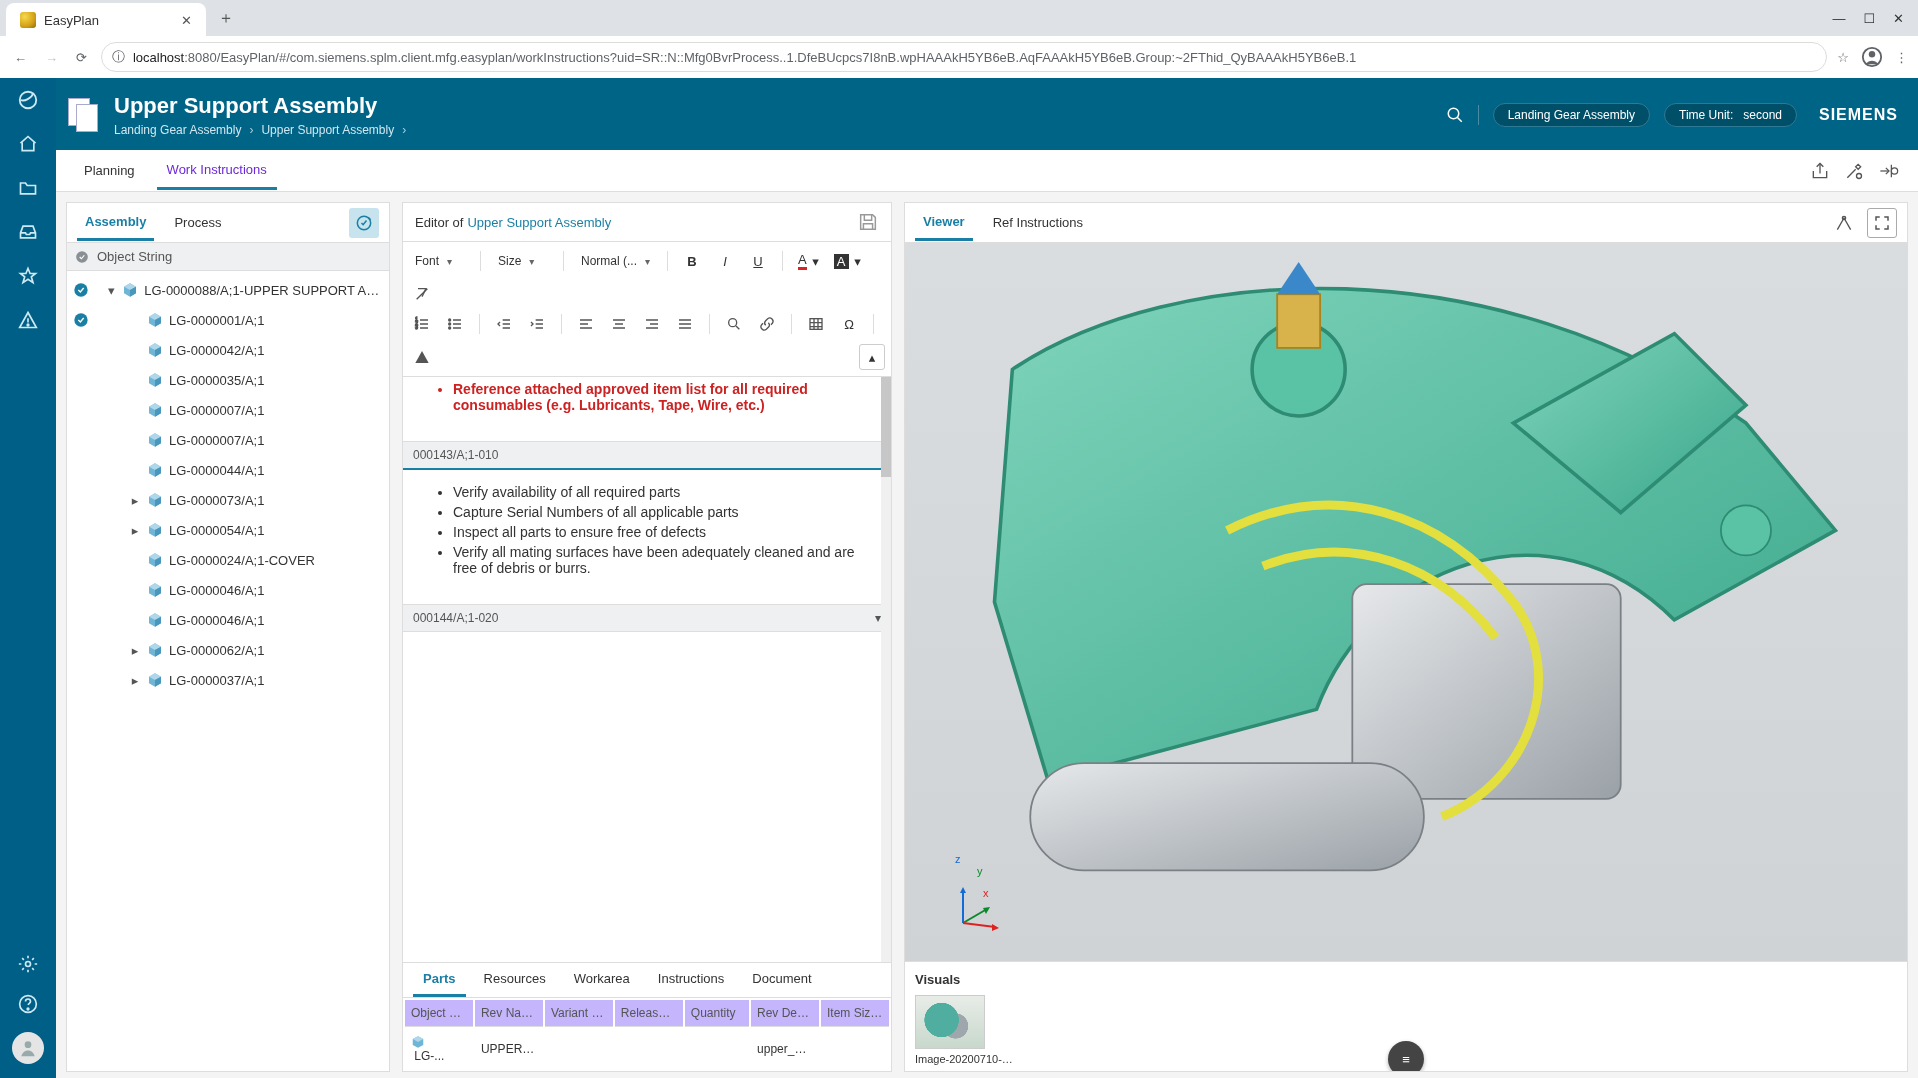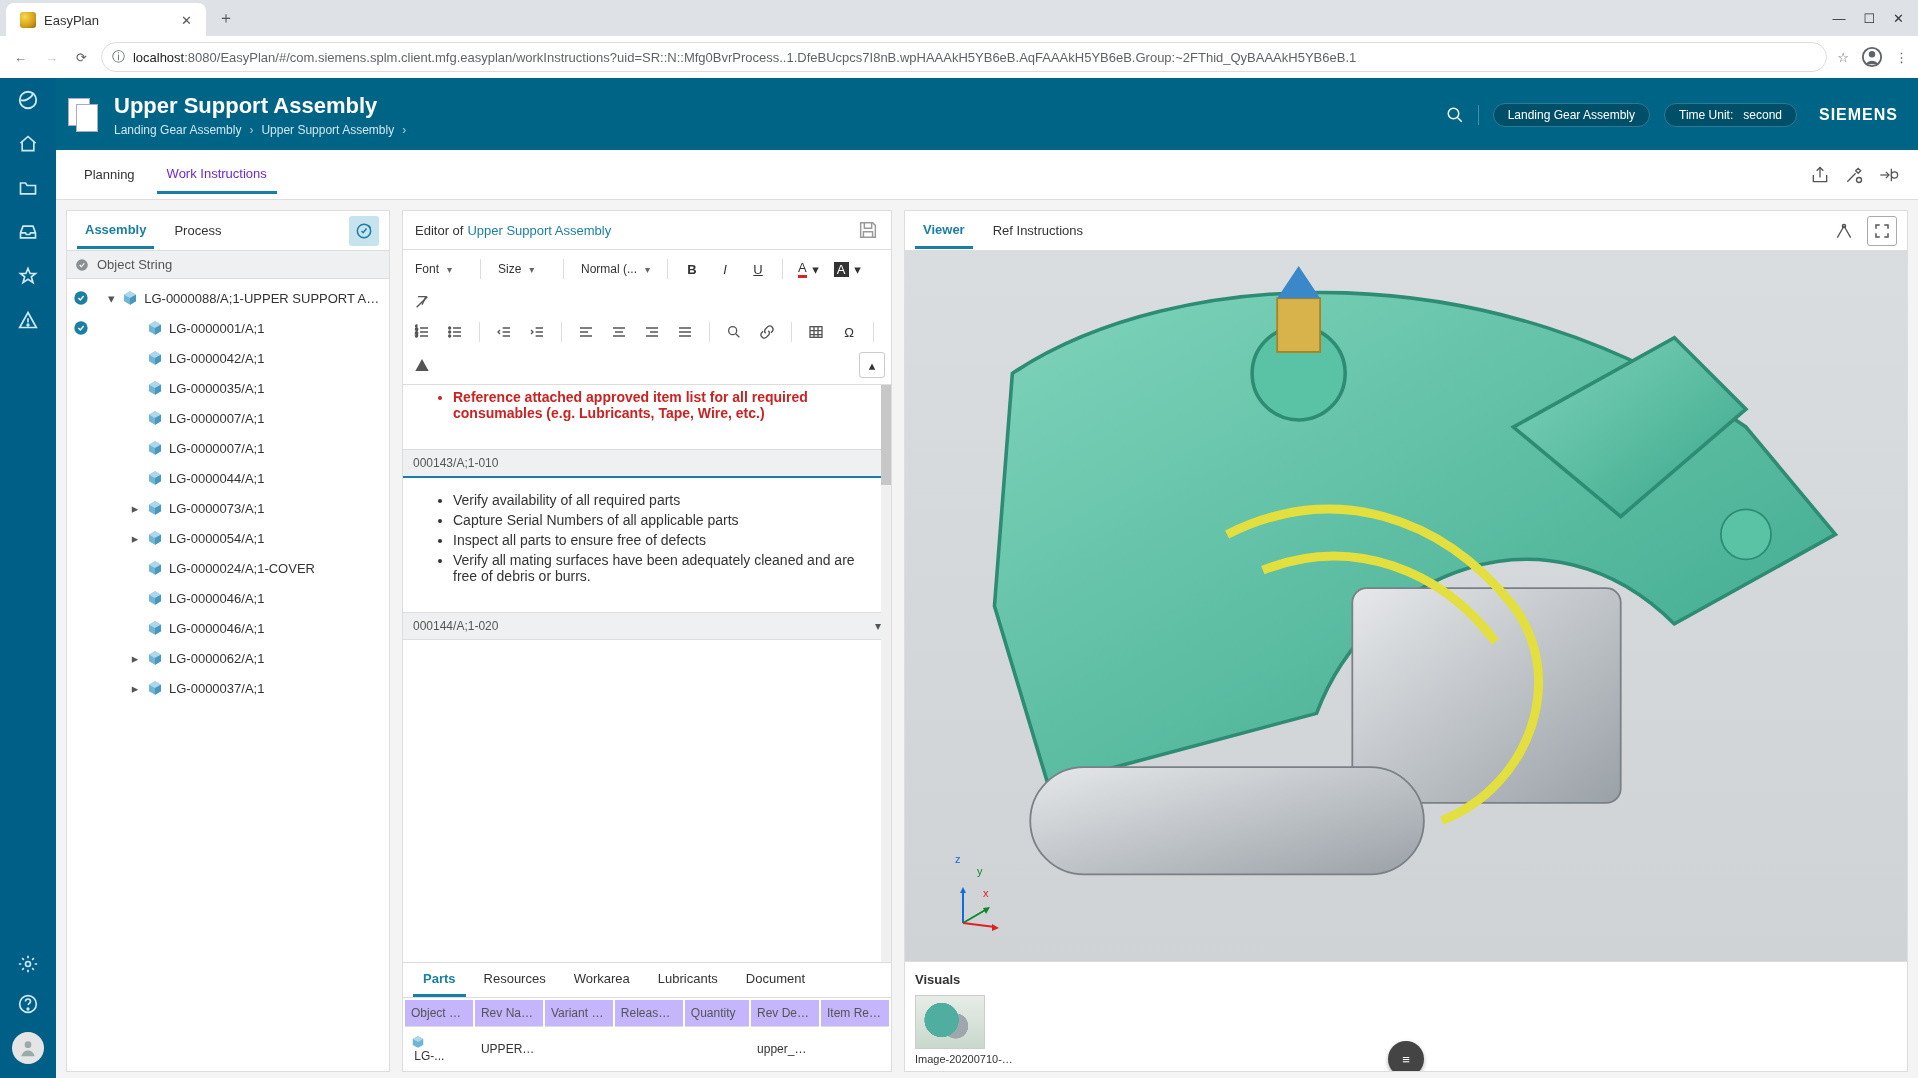--- a/index.html
+++ b/index.html
@@ -39,21 +39,21 @@
 .hdr-title { font-size: 22px; font-weight: 600; }
 .breadcrumbs { font-size: 12px; color: #cfe7f0; margin-top: 4px; display: flex; gap: 8px; align-items: center; }
 .breadcrumbs .crumb { cursor: pointer; }
 .breadcrumbs .sep { color: #a9cfdc; }
 .hdr-right { margin-left: auto; display: flex; align-items: center; gap: 14px; }
 .pill { background: #004f69; border: 1px solid #2e7a95; border-radius: 14px; padding: 4px 14px; font-size: 12px; white-space: nowrap; color: #fff; }
 .search-btn { cursor: pointer; }
 .siemens-logo { font-weight: 700; letter-spacing: 1px; font-size: 16px; margin-left: 8px; }
 .vdiv { width: 1px; height: 20px; background: #4a8ca4; }
 
-.topnav { height: 50px; border-bottom: 1px solid #ddd; display: flex; align-items: center; padding: 0 18px; }
+.topnav { height: 42px; border-bottom: 1px solid #ddd; display: flex; align-items: center; padding: 0 18px; }
 .topnav .topnav-tab { padding: 10px 10px; margin-right: 12px; color: #333; cursor: pointer; }
 .topnav .topnav-tab.active { color: #6d28d9; border-bottom: 3px solid #1a7fa4; }
 .topnav .topnav-right { margin-left: auto; display: flex; gap: 14px; color: #555; }
 .topnav .topnav-right .tn-icon { cursor: pointer; }
 
 .workspace { flex: 1; display: flex; gap: 12px; padding: 10px 10px 6px 10px; background: #f4f4f4; overflow: hidden; }
 
 .panel { background: #fff; border: 1px solid #ddd; display: flex; flex-direction: column; overflow: hidden; }
 .panel-tabs { display: flex; align-items: center; border-bottom: 1px solid #ddd; height: 40px; padding: 0 10px; }
 .panel-tabs .ptab { padding: 9px 8px; margin-right: 12px; cursor: pointer; color: #333; }
@@ -654,33 +654,33 @@
             <span>000144/A;1-020</span>
             <span>▾</span>
           </div>
         </div>
 
         <div class="bottom-tabs">
           <div class="btabs" id="btabs">
               <span class="btab active">Parts</span>
               <span class="btab">Resources</span>
               <span class="btab">Workarea</span>
-              <span class="btab">Lubricants</span>
+              <span class="btab">Instructions</span>
               <span class="btab">Document</span>
             </div>
           <table class="btable">
             <thead>
                 <tr id="bcols">
                   <th>Object Str...</th>
                   <th>Rev Name</th>
                   <th>Variant C...</th>
                   <th>Release S...</th>
                   <th>Quantity</th>
                   <th>Rev Descr...</th>
-                  <th>Item Revi...</th>
+                  <th>Item Size...</th>
                 </tr>
               </thead>
             <tbody>
               <tr>
                 <td><span><svg width="14" height="14" viewBox="0 0 24 24">
                         <path d="M12 2l9 5v10l-9 5-9-5V7z" fill="#6fb5d6"></path>
                         <path d="M12 2l9 5-9 5-9-5z" fill="#afd7ea"></path>
                       </svg></span>&nbsp;<span>LG-...</span></td>
                 <td>UPPER SU...</td>
                 <td></td>

